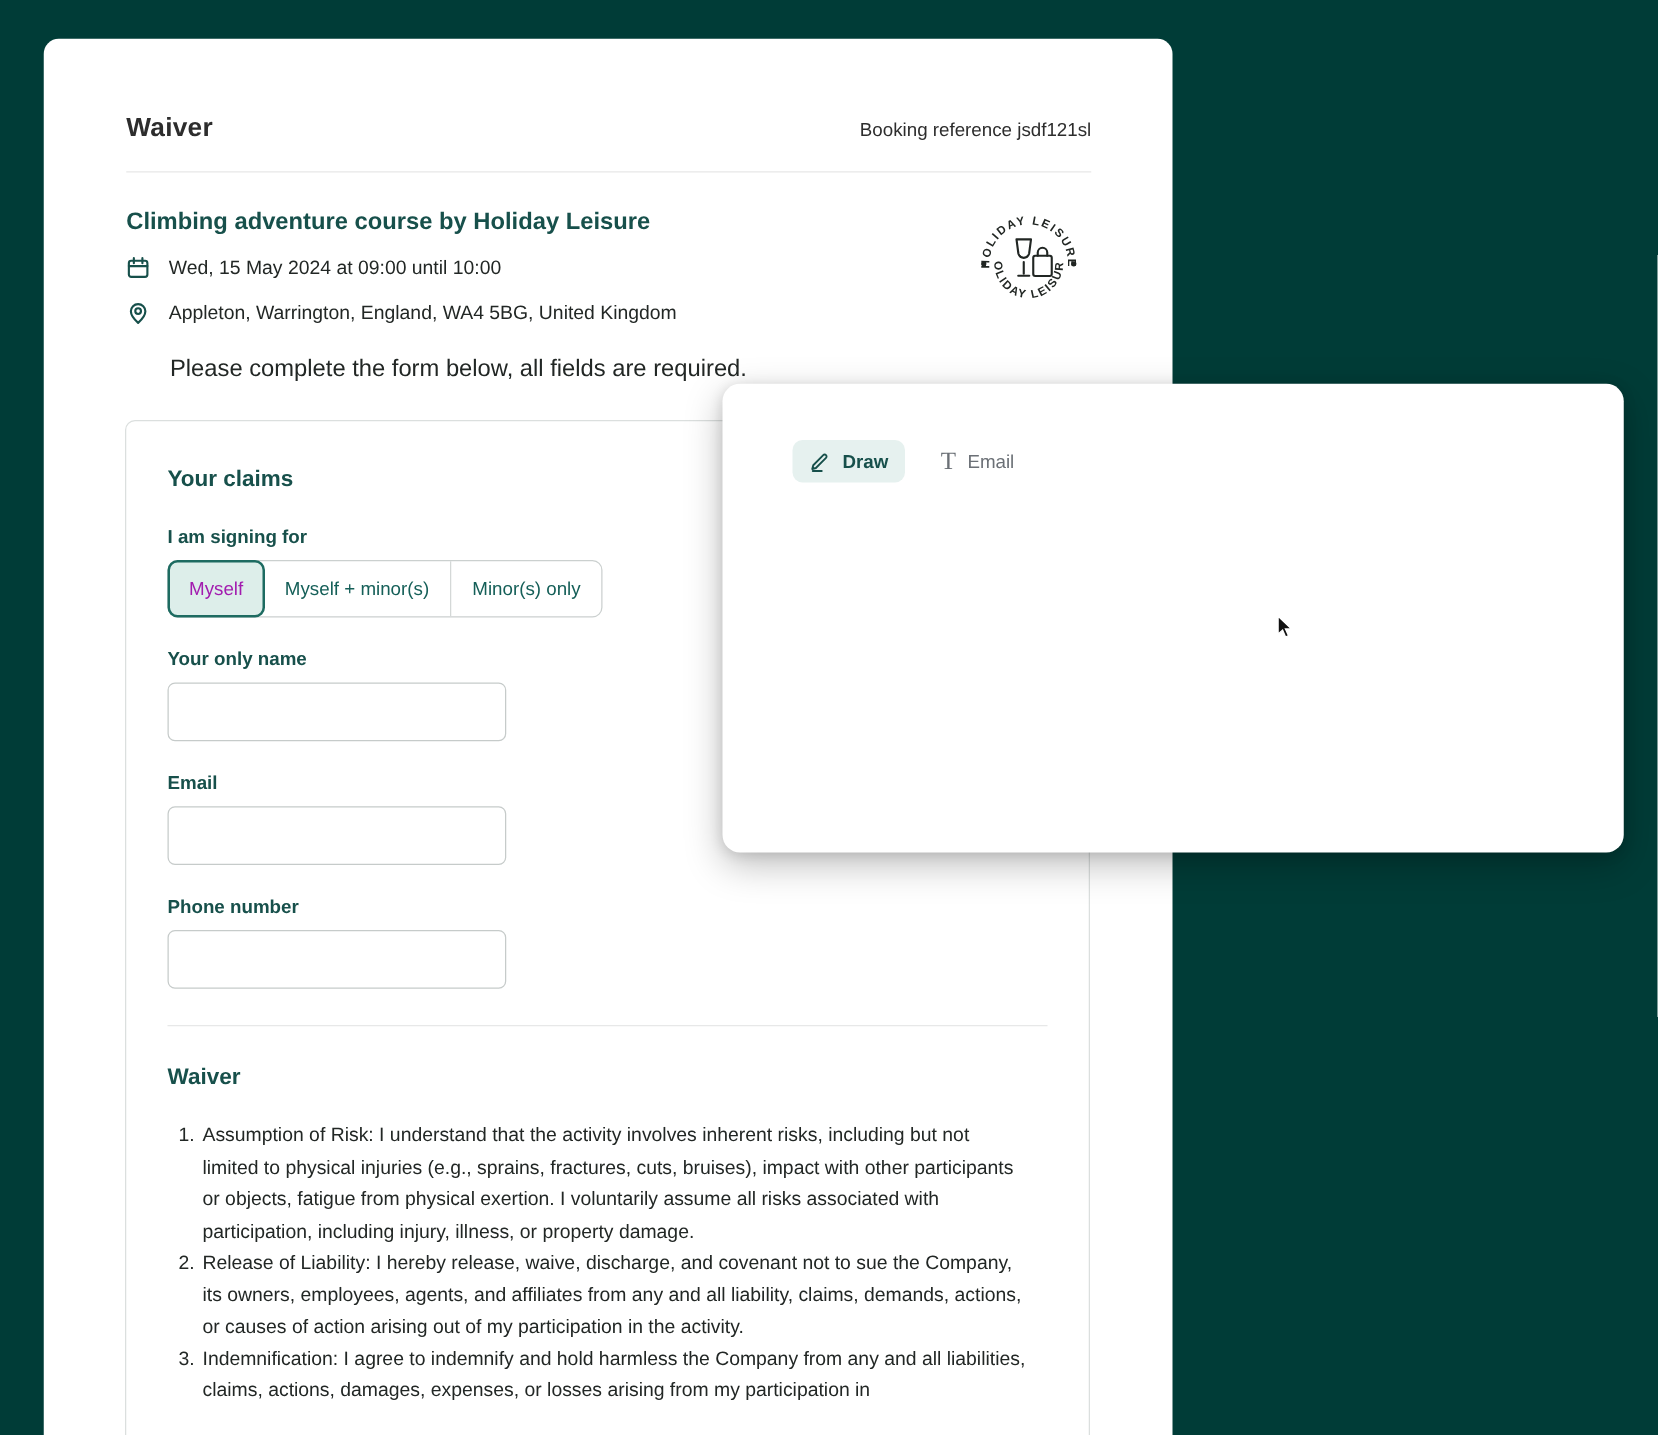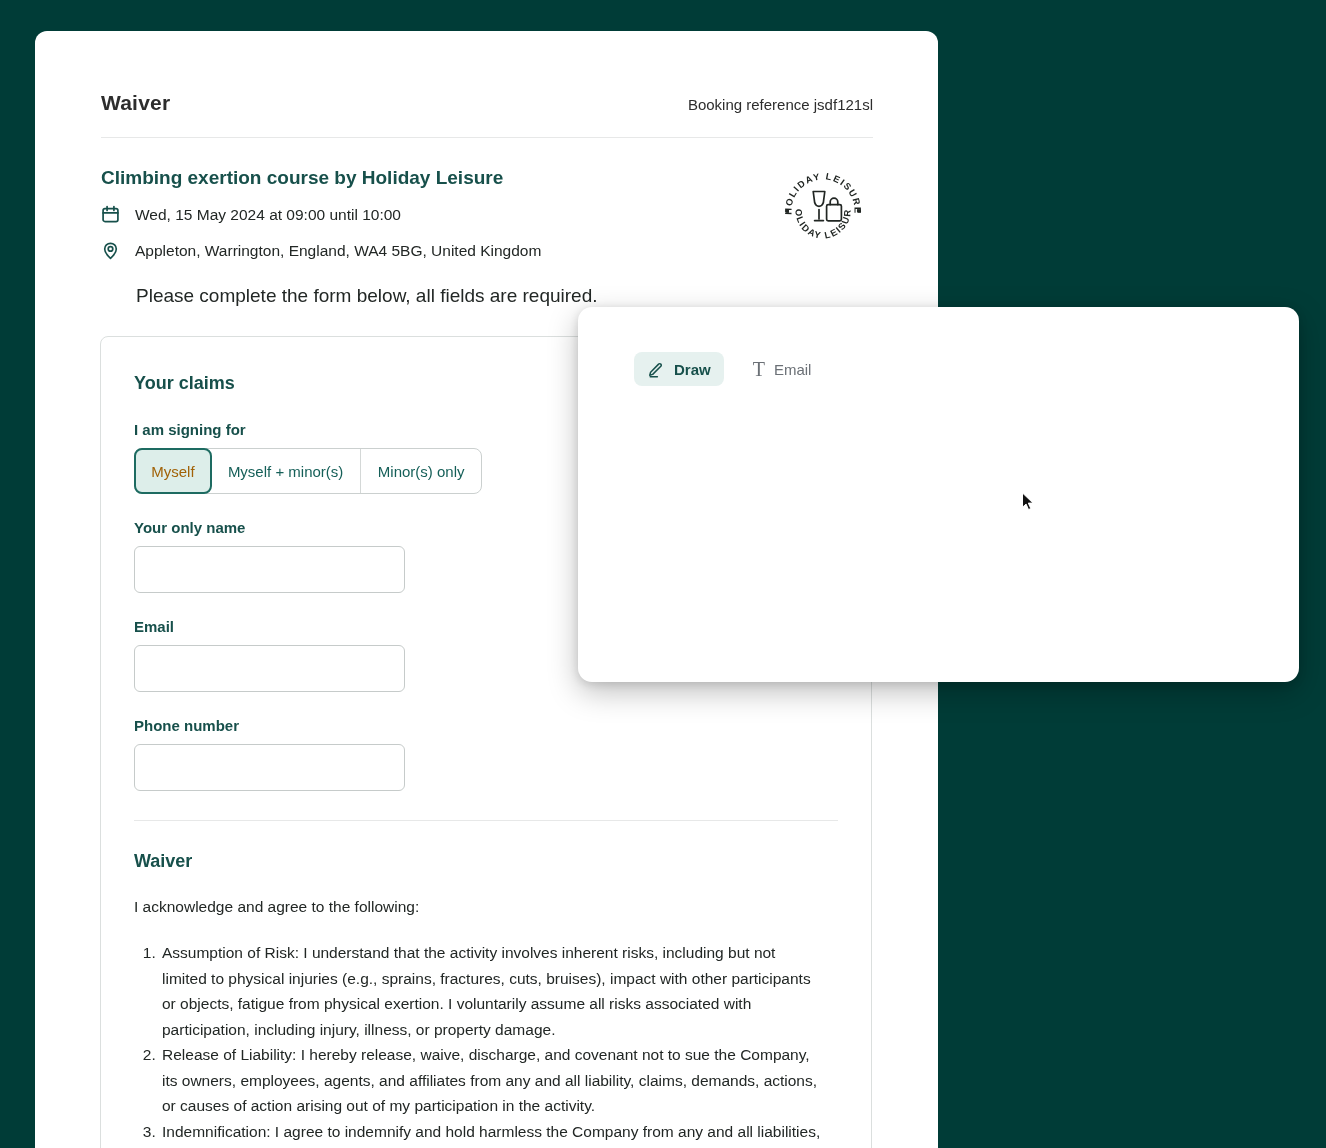--- a/index.html
+++ b/index.html
@@ -54,21 +54,21 @@
   }
   .seg-btn {
     border:none; background:transparent; cursor:pointer;
     font-family:"Liberation Sans", sans-serif;
     font-size:15px; color:#155f58; padding:0 14px;
     display:flex; align-items:center; justify-content:center;
     white-space:nowrap;
   }
   .seg-btn.selected {
     background:#ddeeea; border:2px solid #1d6b61; border-radius:8px;
-    margin:-1px; font-weight:500; color:#a16207;
+    margin:-1px; font-weight:500; color:#a21caf;
   }
   .seg-btn + .seg-btn { border-left:1px solid #d4d8d7; }
   .seg-btn.selected + .seg-btn { border-left:none; }
   .seg-1 { width:78px; } .seg-2 { width:150px; } .seg-3 { width:121px; }
 
   .field-group { margin-top:25px; }
   .text-input {
     display:block; margin-top:9px;
     width:271px; height:47px;
     border:1px solid #c6cbca; border-radius:6px;
@@ -123,21 +123,21 @@
 
 <div class="main-card">
   <div class="card-inner">
 
     <div class="hdr-row">
       <div class="page-title">Waiver</div>
       <div class="booking-ref">Booking reference jsdf121sl</div>
     </div>
     <div class="hdr-divider"></div>
 
-    <div class="course-title">Climbing exertion course by Holiday Leisure</div>
+    <div class="course-title">Climbing adventure course by Holiday Leisure</div>
 
     <div class="meta-row">
       <svg width="19" height="19" viewBox="0 0 20 20" fill="none" stroke="#17504b" stroke-width="1.8" stroke-linecap="round" stroke-linejoin="round">
         <rect x="2.2" y="3.8" width="15.6" height="13.6" rx="2"></rect>
         <path d="M6.4 1.6v4.2M13.6 1.6v4.2M2.2 8.3h15.6"></path>
       </svg>
       <span class="meta-text">Wed, 15 May 2024 at 09:00 until 10:00</span>
     </div>
 
     <div class="meta-row">
@@ -171,21 +171,20 @@
       </div>
 
       <div class="field-group">
         <label class="field-label">Phone number</label>
         <input class="text-input" type="text" placeholder="" style="">
       </div>
 
       <div class="form-divider"></div>
 
       <div class="waiver-heading">Waiver</div>
-      <div class="waiver-intro">I acknowledge and agree to the following:</div>
       <ol class="waiver-list">
         <li>Assumption of Risk: I understand that the activity involves inherent risks, including but not limited to physical injuries (e.g., sprains, fractures, cuts, bruises), impact with other participants or objects, fatigue from physical exertion. I voluntarily assume all risks associated with participation, including injury, illness, or property damage.</li>
         <li>Release of Liability: I hereby release, waive, discharge, and covenant not to sue the Company, its owners, employees, agents, and affiliates from any and all liability, claims, demands, actions, or causes of action arising out of my participation in the activity.</li>
         <li>Indemnification: I agree to indemnify and hold harmless the Company from any and all liabilities, claims, actions, damages, expenses, or losses arising from my participation in</li>
       </ol>
     </div>
   </div>
 
   <svg class="logo-stamp" viewBox="0 0 88 88">
     <defs>

